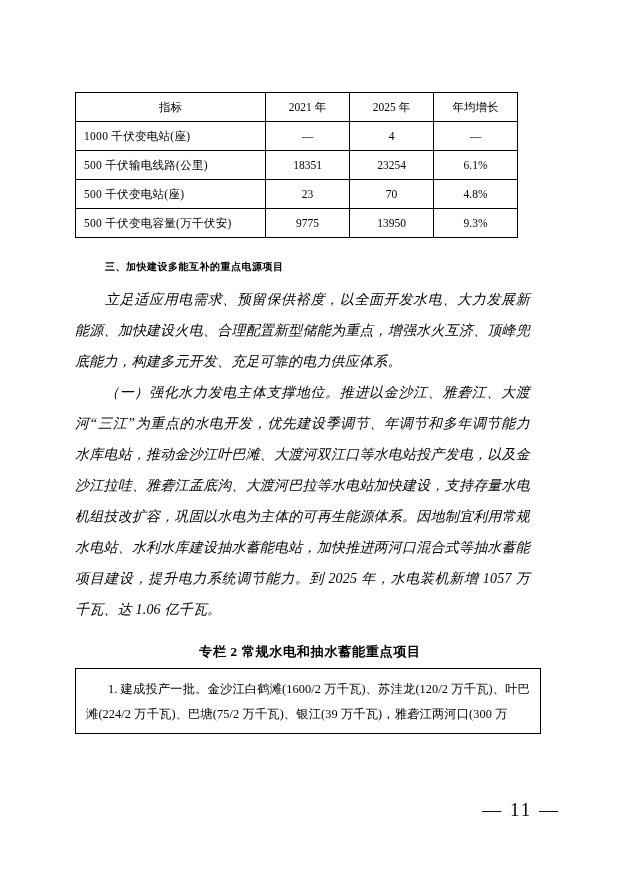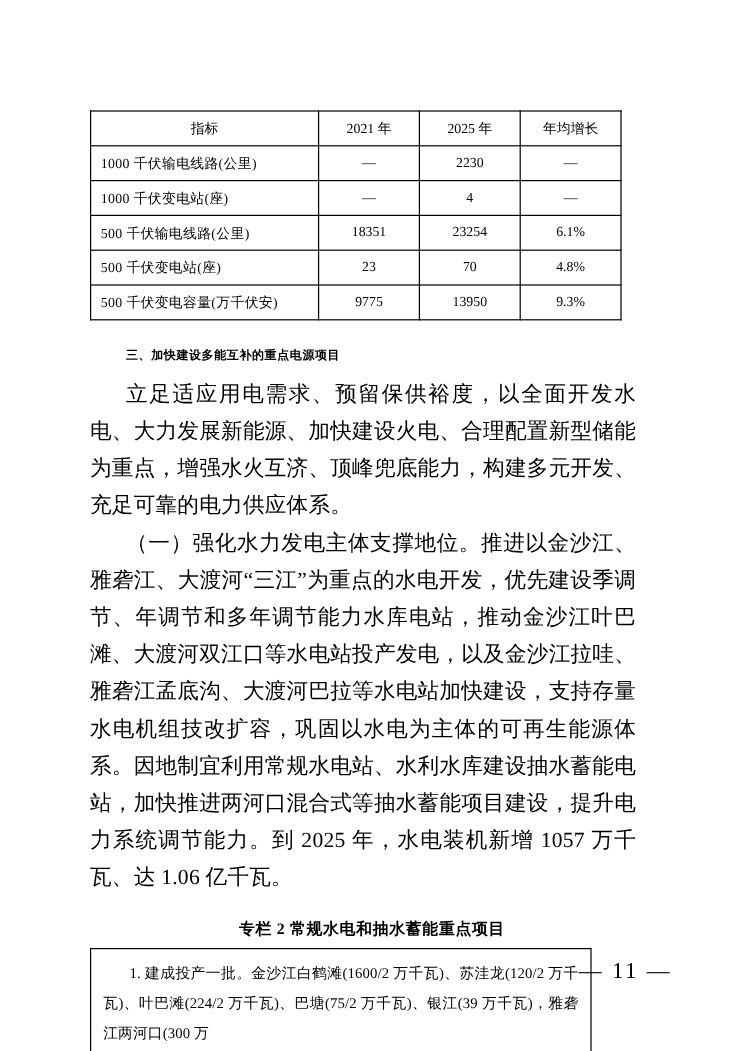--- a/index.html
+++ b/index.html
@@ -65,43 +65,44 @@
   h2.section-heading {
     font-size: 10px;
     font-weight: bold;
     margin: 22px 0 10px 0;
     text-align: left;
     padding-left: 30px;
     letter-spacing: 0.5px;
     font-family: "Liberation Serif", "DejaVu Serif", serif;
   }
   p.body-par {
-    font-size: 18px;
+    font-size: 14px;
     line-height: 31px;
     margin: 0 15px 0 0;
     text-align: justify;
     text-justify: inter-ideograph;
     text-indent: 30px;
     letter-spacing: 0.2px;
+    font-style: italic;
   }
   p.body-par + p.body-par {
     margin-top: 0;
   }
 
   
   .box-title {
     text-align: center;
     font-size: 13.2px;
     font-weight: bold;
     margin: 18px 0 7px 0;
     letter-spacing: 0.6px;
   }
   .box {
     border: 1px solid #000000;
-    width: 418px;
+    width: 466px;
     box-sizing: border-box;
     padding: 8px 10px 6px 10px;
   }
   .box p {
     margin: 0;
     font-size: 12.3px;
     line-height: 25px;
     text-align: justify;
     text-justify: inter-ideograph;
     text-indent: 22px;
@@ -134,26 +135,20 @@
       <thead>
         <tr>
           <th>指标</th>
           <th>2021 年</th>
           <th>2025 年</th>
           <th>年均增长</th>
         </tr>
       </thead>
       <tbody>
         <tr>
-          <td class="label">1000 千伏输电线路(公里)</td>
-          <td class="num">—</td>
-          <td class="num">2230</td>
-          <td class="num">—</td>
-        </tr>
-        <tr>
           <td class="label">1000 千伏变电站(座)</td>
           <td class="num">—</td>
           <td class="num">4</td>
           <td class="num">—</td>
         </tr>
         <tr>
           <td class="label">500 千伏输电线路(公里)</td>
           <td class="num">18351</td>
           <td class="num">23254</td>
           <td class="num">6.1%</td>

